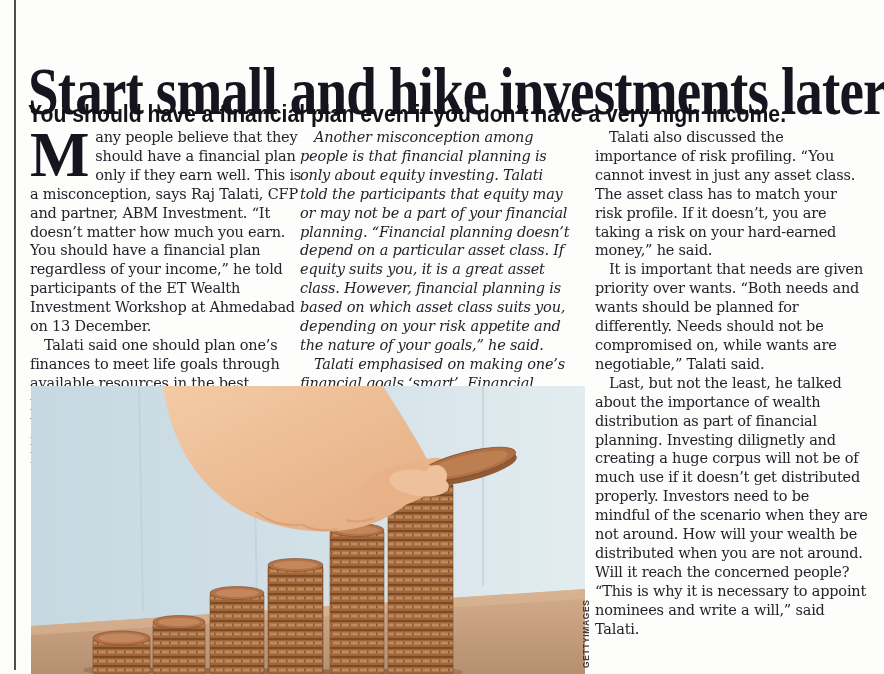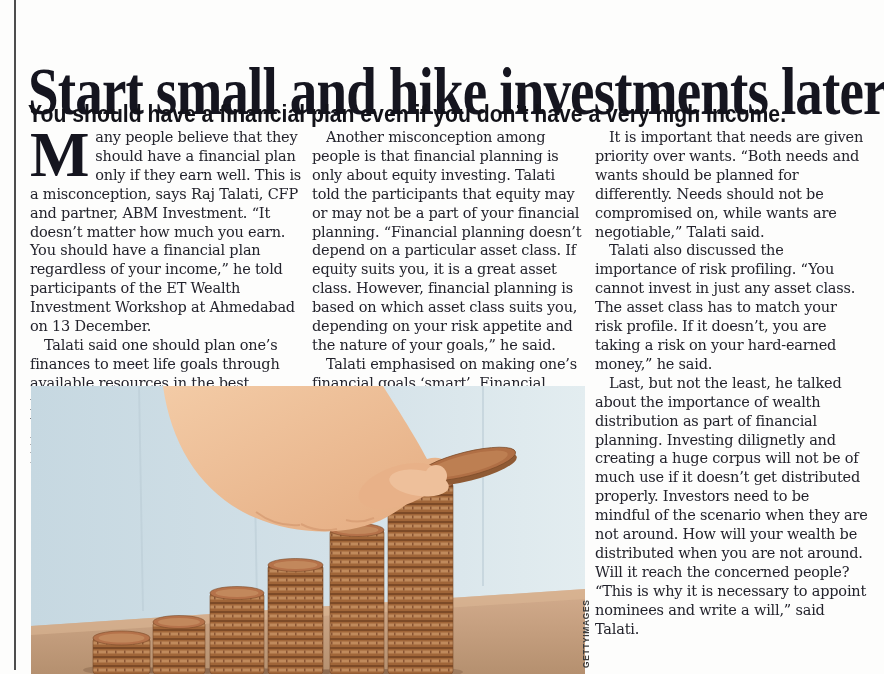--- a/index.html
+++ b/index.html
@@ -23,21 +23,21 @@
     transform:scaleX(0.92);transform-origin:0 0;
   }
   .col{
     position:absolute;top:128px;
     font-size:14.5px;line-height:18.9px;color:#23232c;letter-spacing:-0.2px;
     text-align:left;
   }
   .col p{margin:0;}
   .col p.indent{text-indent:14px;}
   .col1{left:30px;width:272px;}
-  .col2{left:312px;width:273px;}
+  .col2{left:300px;width:273px;font-style:italic;}
   .col3{left:595px;width:273px;}
   .dropcap{
     float:left;
     font-family:"Liberation Serif", serif;font-weight:bold;
     font-size:63px;line-height:50px;color:#15151f;
     padding:2px 6px 0 0;
   }
   .photo{
     position:absolute;left:31px;top:386px;width:554px;height:288px;
     overflow:hidden;
@@ -64,22 +64,22 @@
   </p>
   <p class="indent">Talati said one should plan one’s finances to meet life goals through available resources in the best possible manner. “Start with whatever you have and try to increase the investments with time,” he said.</p>
 </div>
 
 <div class="col col2">
   <p class="indent">Another misconception among people is that financial planning is only about equity investing. Talati told the participants that equity may or may not be a part of your financial planning. “Financial planning doesn’t depend on a particular asset class. If equity suits you, it is a great asset class. However, financial planning is based on which asset class suits you, depending on your risk appetite and the nature of your goals,” he said.</p>
   <p class="indent">Talati emphasised on making one’s financial goals ‘smart’. Financial goals</p>
 </div>
 
 <div class="col col3">
+  <p class="indent">Talati also discussed the importance of risk profiling. “You cannot invest in just any asset class. The asset class has to match your risk profile. If it doesn’t, you are taking a risk on your hard-earned money,” he said.</p>
   <p class="indent">It is important that needs are given priority over wants. “Both needs and wants should be planned for differently. Needs should not be compromised on, while wants are negotiable,” Talati said.</p>
-  <p class="indent">Talati also discussed the importance of risk profiling. “You cannot invest in just any asset class. The asset class has to match your risk profile. If it doesn’t, you are taking a risk on your hard-earned money,” he said.</p>
   <p class="indent">Last, but not the least, he talked about the importance of wealth distribution as part of financial planning. Investing dilignetly and creating a huge corpus will not be of much use if it doesn’t get distributed properly. Investors need to be mindful of the scenario when they are not around. How will your wealth be dis­tributed when you are not around. Will it reach the concerned people? “This is why it is necessary to appoint nominees and write a will,” said Talati.</p>
 
 </div>
 
 <div class="photo">
   <svg width="554" height="288" viewBox="0 0 554 288" xmlns="http://www.w3.org/2000/svg">
     <defs>
       <linearGradient id="bgg" x1="0" y1="0" x2="1" y2="0">
         <stop offset="0" stop-color="#c6d8e1"></stop>
         <stop offset="0.55" stop-color="#d3e1e8"></stop>

